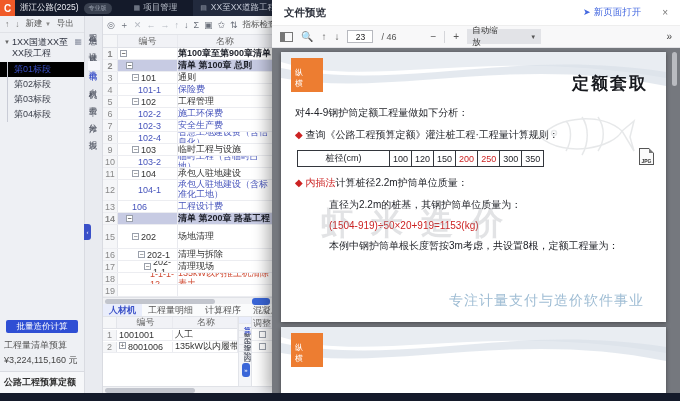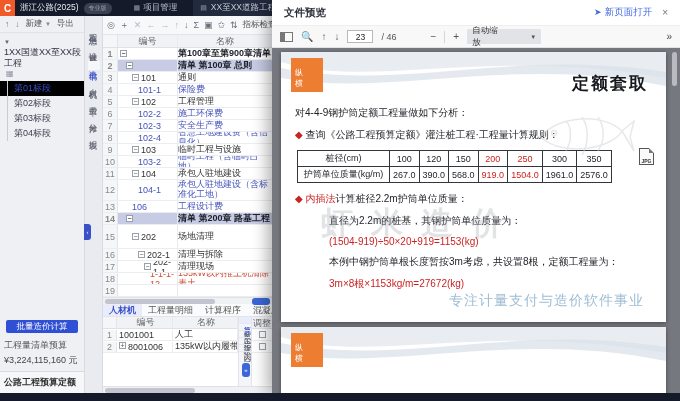--- a/index.html
+++ b/index.html
@@ -21,21 +21,21 @@
 
   
   .bottombar { position:absolute; left:0; top:393px; width:680px; height:8px; background:#141a2a; }
 
   
   .sidebar { position:absolute; left:0; top:16px; width:85px; height:377px; background:#eef0f4; border-right:1px solid #d9dbe1; display:flex; flex-direction:column; }
   .side-toolbar { height:17px; display:flex; align-items:center; gap:6px; padding:0 5px; color:#555; border-bottom:1px solid #e0e2e7; font-size:8.5px; white-space:nowrap; overflow:hidden; }
   .side-toolbar .ic { color:#777; }
   .caret { font-size:6px; color:#888; }
   .tree { padding-top:3px; }
-  .tree-root { display:flex; padding:1px 2px 2px 4px; color:#2f3340; line-height:1.25;flex-direction:column; }
+  .tree-root { display:flex; padding:1px 2px 2px 4px; color:#2f3340; line-height:1.25; }
   .tree-root .tr-caret { font-size:6px; color:#666; margin:2px 2px 0 0; }
   .tree-root .tr-ic { color:#8a90a0; margin-left:2px; font-size:8px; }
   .tree-item { height:15px; line-height:15px; padding-left:14px; color:#3a3e4a; position:relative; }
   .tree-item:before { content:""; position:absolute; left:7px; top:0; bottom:0; border-left:1px solid #c9ccd6; }
   .tree-item.sel { background:#000000; color:#3a4ec5; }
   .side-spacer { flex:1; }
   .calc-btn { margin:0 auto 4px auto; width:72px; height:13px; background:#2f4fd4; color:#fff; border:none; border-radius:2px; font-size:8.5px; line-height:13px; text-align:center; }
   .sum-label { padding:2px 4px 0 4px; color:#555; }
   .sum-amount { padding:2px 4px 4px 4px; color:#444; }
   .viewer-status { border-top:1px solid #d9dbe1; background:#f6f7f9; padding:4px 4px; color:#333; font-weight:bold; }
@@ -87,21 +87,21 @@
   .adj-cell { height:12px; border-bottom:1px solid #ecedf1; display:flex; align-items:center; justify-content:center; }
   .cbx { width:7px; height:7px; border:1px solid #9aa0ab; background:#fff; }
   .bluep2 { position:absolute; right:22px; top:46px; width:8px; height:14px; background:#3a66d8; border-radius:3px; color:#fff; font-size:6px; text-align:center; line-height:14px; }
   .m-bottom-scroll { position:absolute; left:0; bottom:0; width:100%; height:7px; background:#f0f1f4; border-top:1px solid #e0e2e7; }
   .m-bottom-scroll .thumb { position:absolute; left:2px; top:1px; width:90px; height:5px; background:#c2c5cd; border-radius:3px; }
 
   
   .preview { position:absolute; left:272px; top:0; width:408px; height:393px; background:#fff; box-shadow:-5px 0 14px rgba(0,0,0,.3); display:flex; flex-direction:column; }
   .pv-header { height:26px; display:flex; align-items:center; padding:0 12px; border-bottom:1px solid #eee; }
   .pv-title { font-size:10.5px; color:#2b2f3a; font-weight:bold; }
-  .pv-right { margin-left:auto; display:flex; align-items:center; gap:10px; }
+  .pv-right { margin-left:auto; display:flex; align-items:center; gap:21px; }
   .pv-link { color:#4468e0; font-size:9.5px; }
   .pv-link .plane { font-size:9px; margin-right:3px; }
   .pv-close { color:#777; font-size:10px; }
   .pv-toolbar { height:22px; background:#f8f8f9; border-bottom:1px solid #e2e2e6; display:flex; align-items:center; padding:0 8px; gap:8px; color:#555; }
   .pv-panel-ic { width:13px; height:10px; border:1px solid #777; position:relative; }
   .pv-panel-ic:before { content:""; position:absolute; left:0; top:0; bottom:0; width:4px; background:#777; }
   .pv-ic { font-size:10px; color:#555; }
   .pv-pageinput { width:26px; height:13px; border:1px solid #b7b9bf; background:#fff; text-align:center; font-size:8.5px; color:#222; line-height:13px; }
   .pv-pagetotal { color:#555; }
   .pv-zoomgrp { display:flex; align-items:center; gap:8px; margin-left:26px; }
@@ -519,37 +519,26 @@
                 <tr id="qt-head">
                   <td style="width: 92px;">桩径(cm)</td>
                   <td>100</td>
                   <td>120</td>
                   <td>150</td>
                   <td class="red">200</td>
                   <td class="red">250</td>
                   <td>300</td>
                   <td>350</td>
                 </tr>
-            <tr id="qt-vals">
-                  <td>护筒单位质量(kg/m)</td>
-                  <td>267.0</td>
-                  <td>390.0</td>
-                  <td>568.0</td>
-                  <td class="red">919.0</td>
-                  <td class="red">1504.0</td>
-                  <td>1961.0</td>
-                  <td>2576.0</td>
-                </tr>
           </tbody>
             </table>
           <div class="doc-line doc-bullet"><span class="dm">◆ </span><span class="doc-red">内插法</span><span>计算桩径2.2m护筒单位质量：</span></div>
           <div class="doc-ind">直径为2.2m的桩基，其钢护筒单位质量为：</div>
           <div class="doc-ind doc-red">(1504-919)÷50×20+919=1153(kg)</div>
           <div class="doc-ind">本例中钢护筒单根长度暂按3m考虑，共设置8根，定额工程量为：</div>
-          <div class="doc-ind doc-red">3m×8根×1153kg/m=27672(kg)</div>
         </div>
         <div class="jpg-ic">JPG</div>
         <svg class="fish" width="110" height="60" viewBox="0 0 110 60">
           <g fill="none" stroke="#cfd2d5" stroke-width="1.5">
             <path d="M14,30 C34,8 76,6 96,24 C88,40 40,52 14,30 Z"></path>
             <path d="M96,24 L108,14 L104,30 L108,44 Z"></path>
             <circle cx="28" cy="26" r="2.5"></circle>
             <path d="M40,14 C46,20 46,34 40,44 M56,10 C63,20 63,36 56,48 M72,10 C79,20 79,34 72,44"></path>
           </g>
         </svg>

